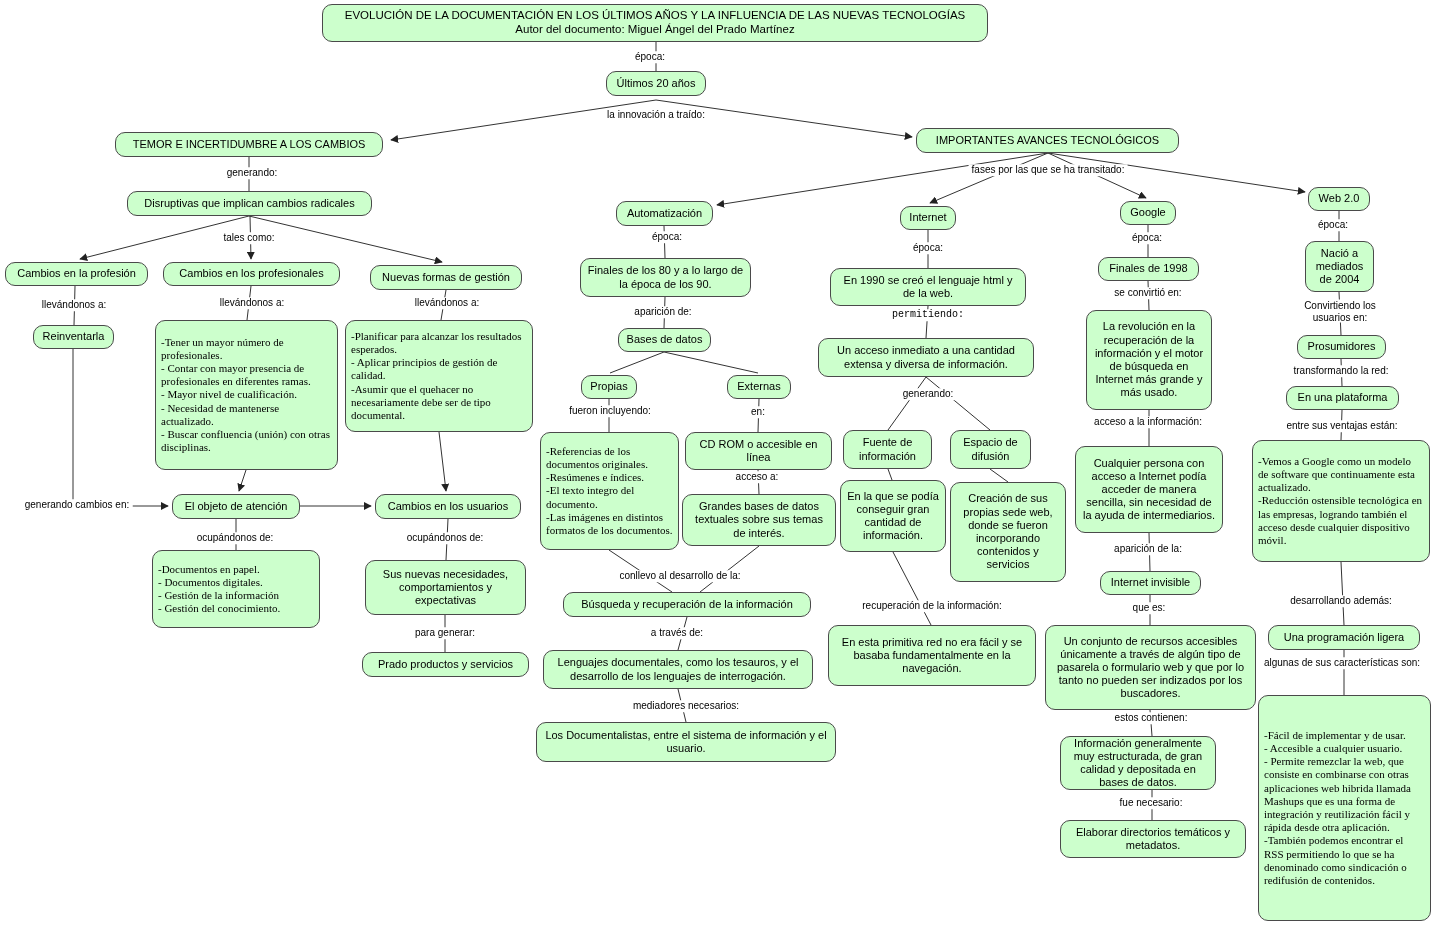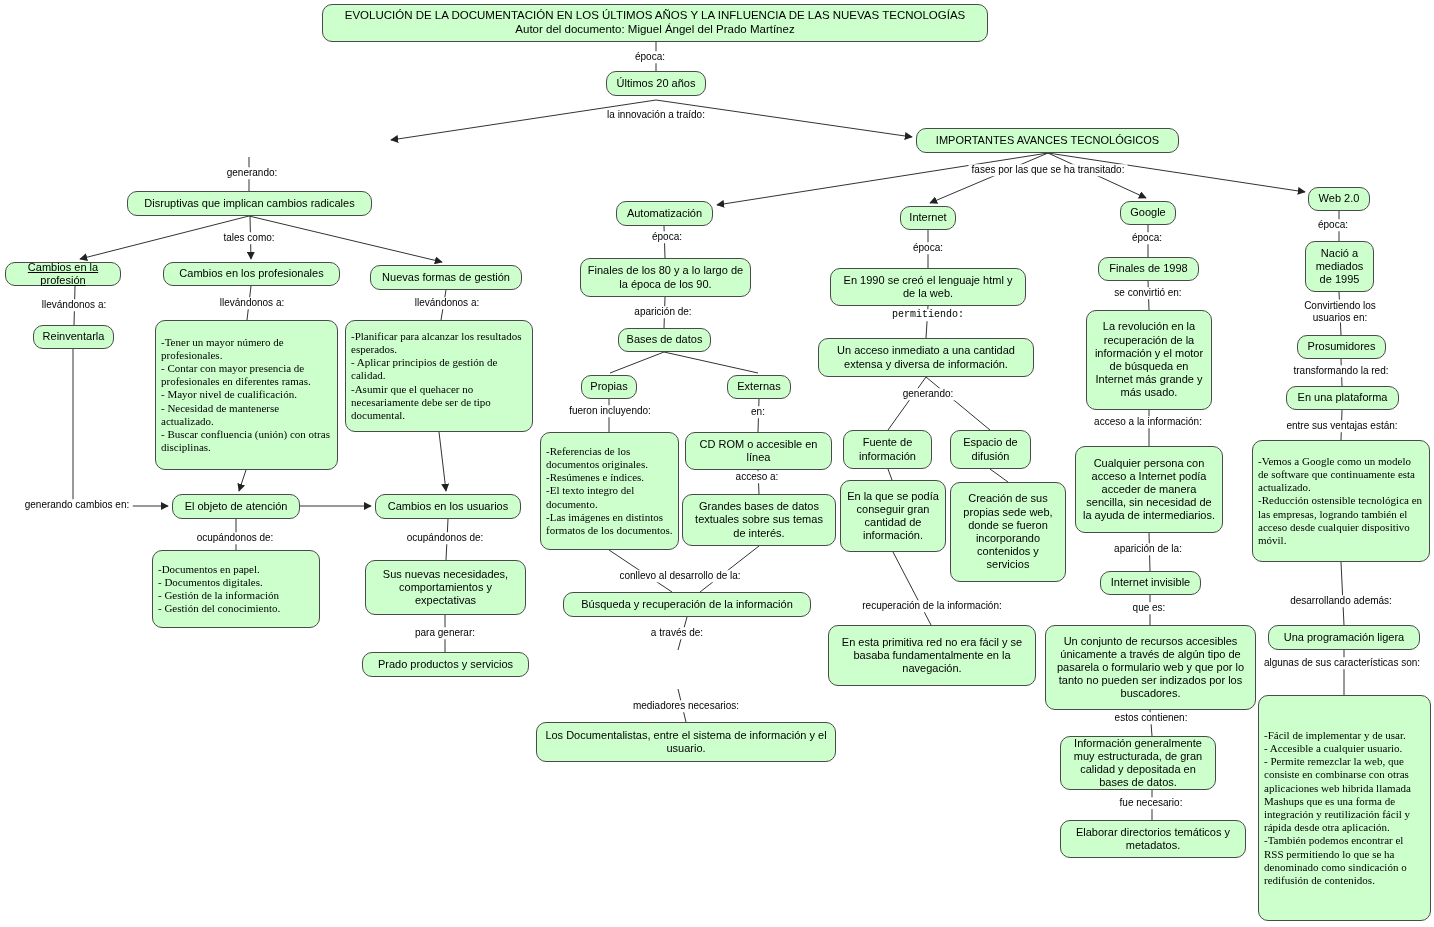--- a/index.html
+++ b/index.html
@@ -89,42 +89,43 @@
     <line x1="1339" y1="292" x2="1341" y2="335"></line>
     <line x1="1341" y1="359" x2="1342" y2="386"></line>
     <line x1="1342" y1="410" x2="1341" y2="440"></line>
     <line x1="1341" y1="562" x2="1344" y2="625"></line>
     <line x1="1344" y1="650" x2="1344" y2="695"></line>
   </svg>
 
   <div class="node title-box" style="left:322px; top:4px; width:666px; height:38px;">EVOLUCIÓN DE LA DOCUMENTACIÓN EN LOS ÚLTIMOS AÑOS Y LA INFLUENCIA DE LAS NUEVAS TECNOLOGÍAS
 Autor del documento: Miguel Ángel del Prado Martínez</div>
   <div class="node" style="left:606px; top:71px; width:100px; height:25px;">Últimos 20 años</div>
+  <div class="node" style="left:115px; top:132px; width:268px; height:25px;">TEMOR E INCERTIDUMBRE A LOS CAMBIOS</div>
   <div class="node" style="left:916px; top:128px; width:263px; height:25px;">IMPORTANTES AVANCES TECNOLÓGICOS</div>
   <div class="node" style="left:127px; top:191px; width:245px; height:25px;">Disruptivas que implican cambios radicales</div>
   <div class="node" style="left:616px; top:201px; width:97px; height:25px;">Automatización</div>
   <div class="node" style="left:900px; top:206px; width:56px; height:24px;">Internet</div>
   <div class="node" style="left:1120px; top:201px; width:56px; height:24px;">Google</div>
   <div class="node" style="left:1308px; top:187px; width:62px; height:24px;">Web 2.0</div>
-  <div class="node" style="left:5px; top:262px; width:116px; height:24px;text-decoration:underline;">Cambios en la profesión</div>
+  <div class="node" style="left:5px; top:262px; width:143px; height:24px;">Cambios en la profesión</div>
   <div class="node" style="left:163px; top:262px; width:177px; height:24px;">Cambios en los profesionales</div>
   <div class="node" style="left:370px; top:265px; width:152px; height:25px;">Nuevas formas de gestión</div>
   <div class="node" style="left:33px; top:325px; width:81px; height:24px;">Reinventarla</div>
   <div class="node left" style="left:155px; top:320px; width:183px; height:150px;">-Tener un mayor número de profesionales.
 - Contar con mayor presencia de profesionales en diferentes ramas.
 - Mayor nivel de cualificación.
 - Necesidad de mantenerse actualizado.
 - Buscar confluencia (unión) con otras disciplinas.</div>
   <div class="node left" style="left:345px; top:320px; width:188px; height:112px;">-Planificar para alcanzar los resultados esperados.
 - Aplicar principios de gestión de calidad.
 -Asumir que el quehacer no necesariamente debe ser de tipo documental.</div>
   <div class="node" style="left:580px; top:258px; width:171px; height:39px;">Finales de los 80 y a lo largo de la época de los 90.</div>
   <div class="node" style="left:830px; top:268px; width:196px; height:38px;">En 1990 se creó el lenguaje html y de la web.</div>
   <div class="node" style="left:1098px; top:257px; width:101px; height:24px;">Finales de 1998</div>
-  <div class="node" style="left:1305px; top:241px; width:69px; height:51px;">Nació a mediados de 1995</div>
+  <div class="node" style="left:1305px; top:241px; width:69px; height:51px;">Nació a mediados de 2004</div>
   <div class="node" style="left:618px; top:328px; width:93px; height:24px;">Bases de datos</div>
   <div class="node" style="left:1086px; top:310px; width:126px; height:100px;">La revolución en la recuperación de la información y el motor de búsqueda en Internet más grande y más usado.</div>
   <div class="node" style="left:1297px; top:335px; width:89px; height:24px;">Prosumidores</div>
   <div class="node" style="left:818px; top:338px; width:216px; height:39px;">Un acceso inmediato a una cantidad extensa y diversa de información.</div>
   <div class="node" style="left:581px; top:375px; width:56px; height:24px;">Propias</div>
   <div class="node" style="left:727px; top:375px; width:64px; height:24px;">Externas</div>
   <div class="node" style="left:1286px; top:386px; width:113px; height:24px;">En una plataforma</div>
   <div class="node left" style="left:540px; top:432px; width:139px; height:118px;">-Referencias de los documentos originales.
 -Resúmenes e índices.
 -El texto integro del documento.
@@ -144,20 +145,21 @@
   <div class="node left" style="left:152px; top:550px; width:168px; height:78px;">-Documentos en papel.
 - Documentos digitales.
 - Gestión de la información
 - Gestión del conocimiento.</div>
   <div class="node" style="left:365px; top:560px; width:161px; height:55px;">Sus nuevas necesidades, comportamientos y expectativas</div>
   <div class="node" style="left:563px; top:592px; width:248px; height:25px;">Búsqueda y recuperación de la información</div>
   <div class="node" style="left:828px; top:625px; width:208px; height:61px;">En esta primitiva red no era fácil y se basaba fundamentalmente en la navegación.</div>
   <div class="node" style="left:1045px; top:625px; width:211px; height:85px;">Un conjunto de recursos accesibles únicamente a través de algún tipo de pasarela o formulario web y que por lo tanto no pueden ser indizados por los buscadores.</div>
   <div class="node" style="left:1268px; top:625px; width:152px; height:25px;">Una programación ligera</div>
   <div class="node" style="left:362px; top:652px; width:167px; height:25px;">Prado productos y servicios</div>
+  <div class="node" style="left:543px; top:650px; width:270px; height:39px;">Lenguajes documentales, como los tesauros, y el desarrollo de los lenguajes de interrogación.</div>
   <div class="node" style="left:536px; top:722px; width:300px; height:40px;">Los Documentalistas, entre el sistema de información y el usuario.</div>
   <div class="node" style="left:1060px; top:736px; width:156px; height:54px;">Información generalmente muy estructurada, de gran calidad y depositada en bases de datos.</div>
   <div class="node" style="left:1060px; top:820px; width:186px; height:38px;">Elaborar directorios temáticos y metadatos.</div>
   <div class="node left" style="left:1258px; top:695px; width:173px; height:226px;">-Fácil de implementar y de usar.
 - Accesible a cualquier usuario.
 - Permite remezclar la web, que consiste en combinarse con otras aplicaciones web hibrida llamada Mashups que es una forma de integración y reutilización fácil y rápida desde otra aplicación.
 -También podemos encontrar el RSS permitiendo lo que se ha denominado como sindicación o redifusión de contenidos.</div>
 
   <div class="label" style="left:650px; top:57px;">época:</div>
   <div class="label" style="left:656px; top:115px;">la innovación a traído:</div>

